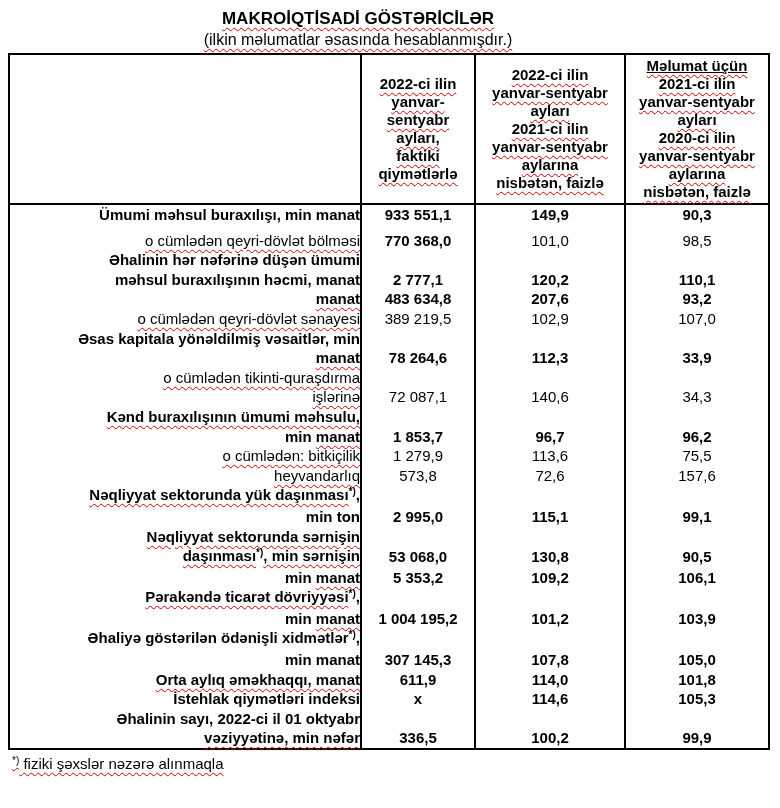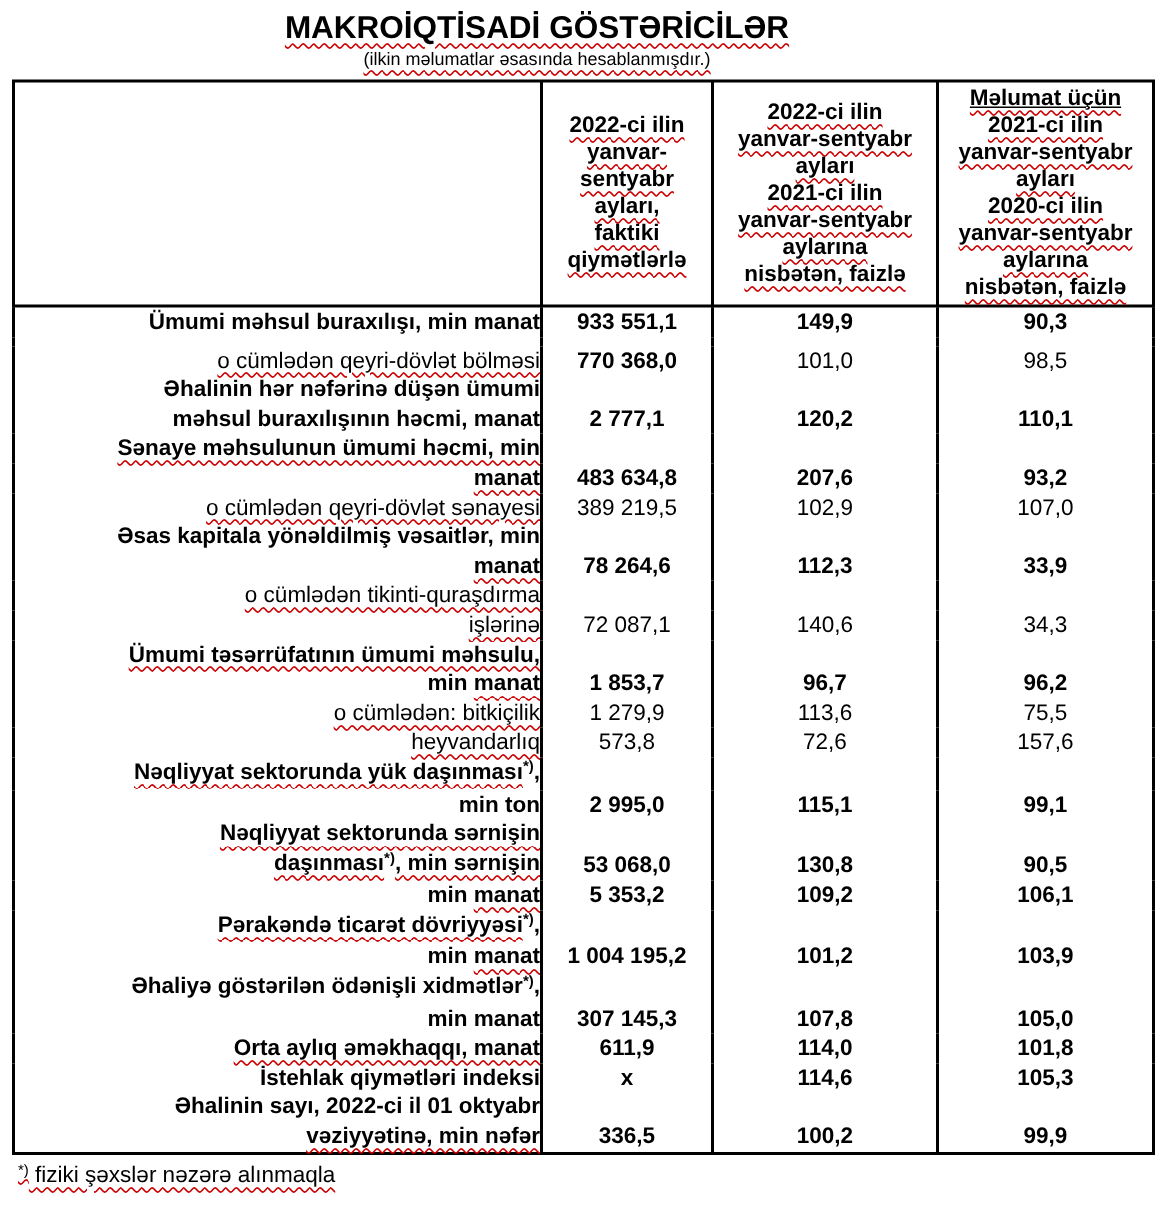--- a/index.html
+++ b/index.html
@@ -1,19 +1,19 @@
 <!DOCTYPE html>
 <html><head>
 <meta charset="utf-8">
 <style>
   html,body{margin:0;padding:0;background:#fff;}
   body{width:780px;height:808px;font-family:"Liberation Sans",sans-serif;color:#000;overflow:hidden;}
   .titleblock{width:700px;margin:8px 0 0 8px;text-align:center;}
-  .title{font-size:21px;font-weight:bold;line-height:21px;}
-  .subtitle{font-size:12px;line-height:21px;}
+  .title{font-size:17px;font-weight:bold;line-height:21px;}
+  .subtitle{font-size:16px;line-height:21px;}
   .sq{text-decoration-line:underline;text-decoration-style:wavy;text-decoration-color:#cc0000;text-decoration-thickness:1px;text-underline-offset:3px;}
   .ul{text-decoration-line:underline;text-decoration-color:#000;text-decoration-thickness:1px;}
   table.main{border-collapse:collapse;table-layout:fixed;margin-left:8px;width:760px;margin-top:3px;}
   table.main td{border-left:2px solid #000;border-right:2px solid #000;padding:0;font-size:15px;overflow:visible;}
   table.main{border:2px solid #000;}
   tr.header td{height:148px;vertical-align:middle;text-align:center;font-weight:bold;border-bottom:2px solid #000;}
   .hline{line-height:18px;white-space:nowrap;}
   tr.line td{height:19.6px;line-height:19.6px;vertical-align:middle;}
   tr.sp td{height:6px;line-height:6px;font-size:2px;}
   td.lbl{text-align:right;white-space:nowrap;padding-left:10px;}
@@ -99,26 +99,20 @@
         <td class="v"></td>
         <td class="v"></td>
   </tr>
   <tr class="line">
     <td class="lbl"><span class="b">məhsul buraxılışının həcmi, manat</span></td>
     <td class="v b">2 777,1</td>
     <td class="v b">120,2</td>
     <td class="v b">110,1</td>
   </tr>
 
-  <tr class="line gtop">
-    <td class="lbl"><span class="b sq">Sənaye məhsulunun ümumi həcmi, min</span></td>
-    <td class="v"></td>
-        <td class="v"></td>
-        <td class="v"></td>
-  </tr>
   <tr class="line">
     <td class="lbl"><span class="b sq">manat</span></td>
     <td class="v b">483 634,8</td>
     <td class="v b">207,6</td>
     <td class="v b">93,2</td>
   </tr>
   <tr class="line">
     <td class="lbl i58"><span class="sq">o cümlədən qeyri-dövlət sənayesi</span></td>
     <td class="v">389 219,5</td>
     <td class="v">102,9</td>
@@ -144,21 +138,21 @@
         <td class="v"></td>
   </tr>
   <tr class="line">
     <td class="lbl i3"><span class="sq">işlərinə</span></td>
     <td class="v">72 087,1</td>
     <td class="v">140,6</td>
     <td class="v">34,3</td>
   </tr>
 
   <tr class="line gtop">
-    <td class="lbl"><span class="b sq">Ümumi təsərrüfatının ümumi məhsulu,</span></td>
+    <td class="lbl"><span class="b sq">Kənd buraxılışının ümumi məhsulu,</span></td>
     <td class="v"></td>
         <td class="v"></td>
         <td class="v"></td>
   </tr>
   <tr class="line">
     <td class="lbl"><span class="b">min </span><span class="b sq">manat</span></td>
     <td class="v b">1 853,7</td>
     <td class="v b">96,7</td>
     <td class="v b">96,2</td>
   </tr>

